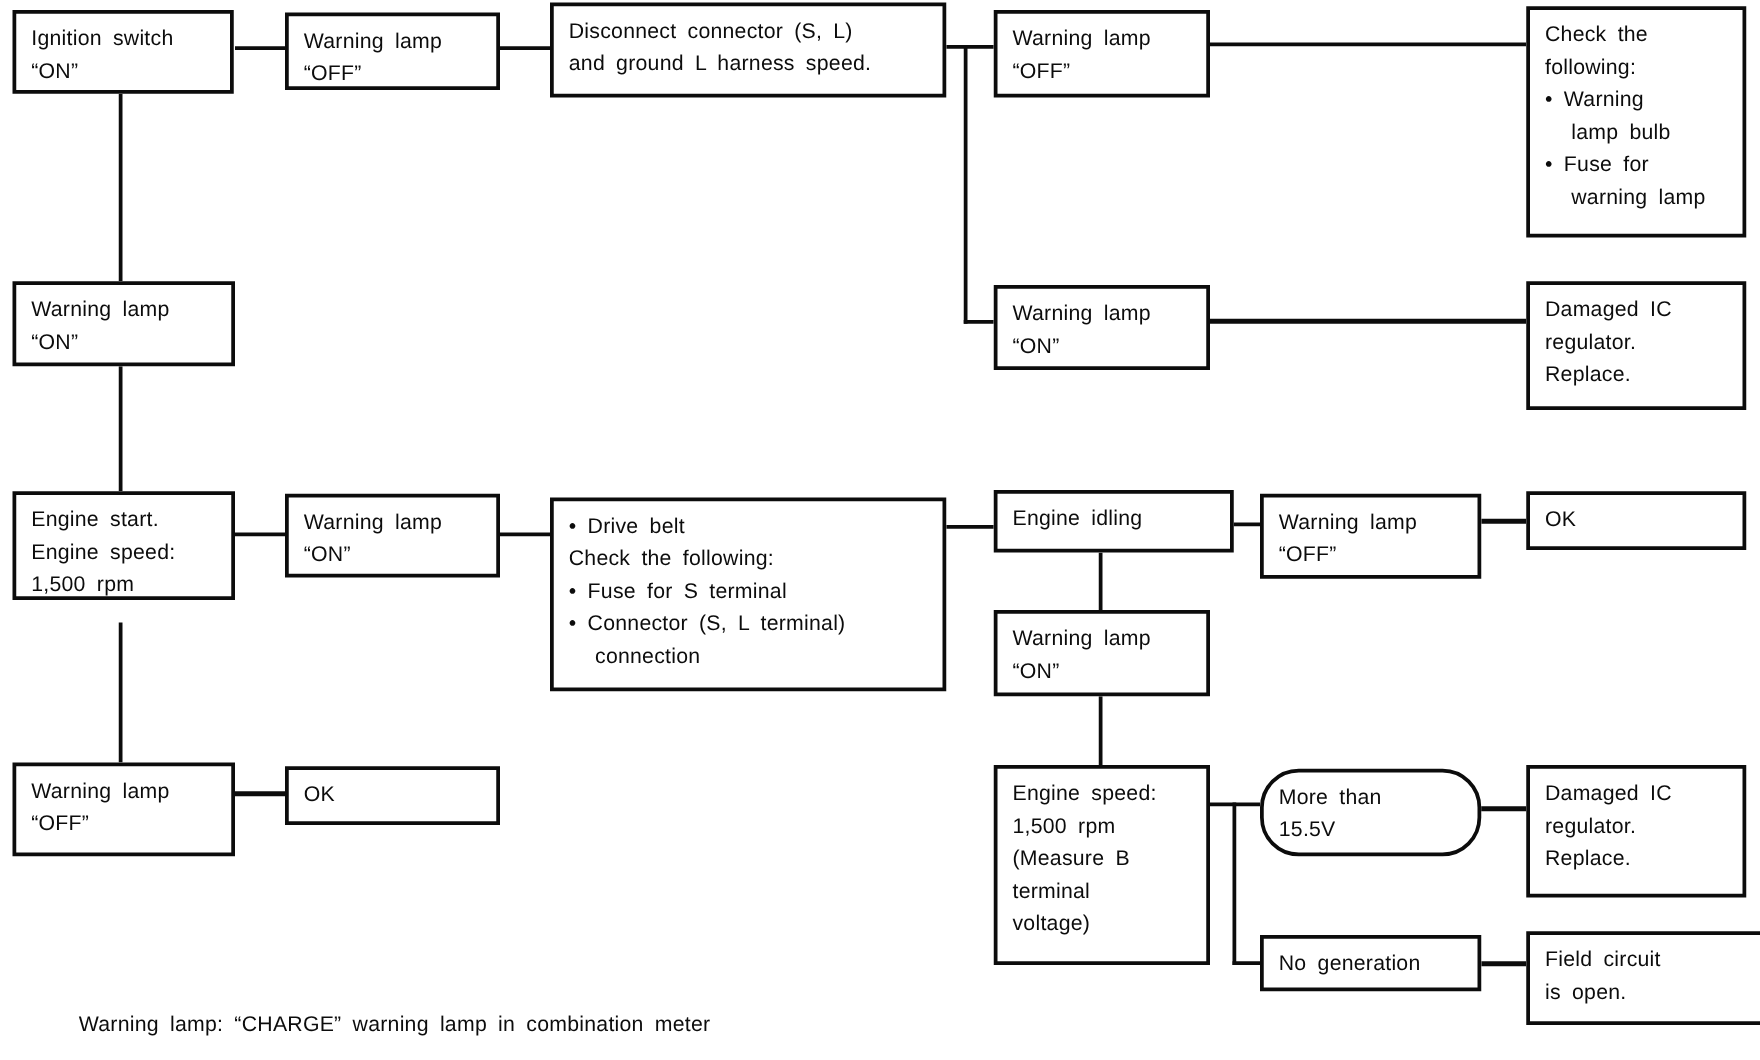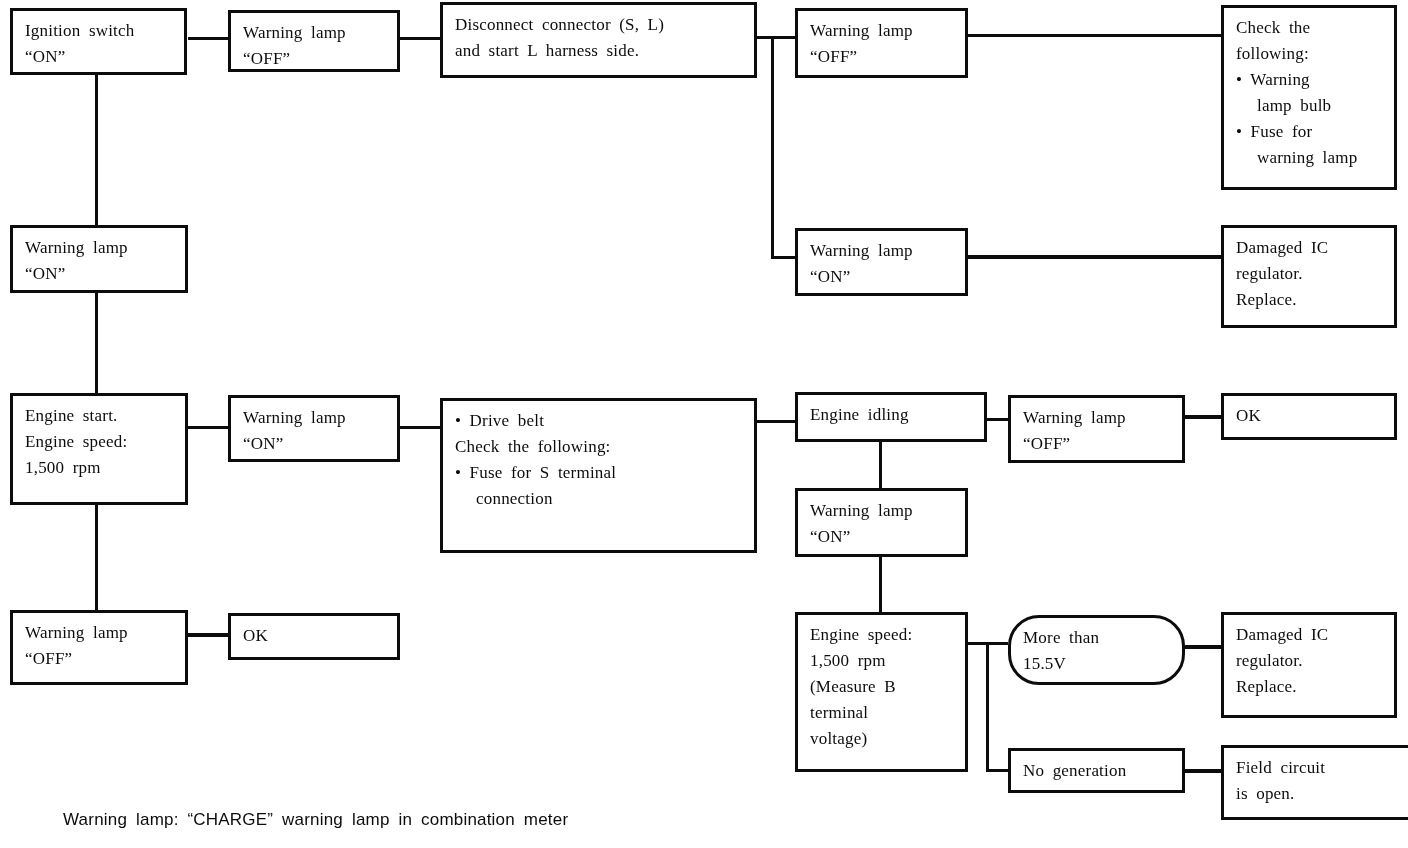--- a/index.html
+++ b/index.html
@@ -20,21 +20,20 @@
     position: absolute;
     box-sizing: border-box;
     border: 3px solid #0c0c0c;
     background: #ffffff;
     padding: 7px 10px 4px 12px;
     font-size: 17px;
     line-height: 26px;
     word-spacing: 4px;
     letter-spacing: 0.2px;
     white-space: nowrap;
-    font-family: Liberation Serif, serif;
   }
   .node .line { white-space: nowrap; }
   .node .line.ind { padding-left: 21px; }
   .edge {
     position: absolute;
     background: #0c0c0c;
   }
   .footnote {
     position: absolute;
     font-size: 17px;
@@ -75,21 +74,21 @@
     <div class="node" style="left: 10px; top: 8px; width: 177px; height: 67px;">
       <div class="line">Ignition switch</div>
       <div class="line">“ON”</div>
     </div>
     <div class="node" style="left: 228px; top: 10px; width: 172px; height: 62px;">
       <div class="line">Warning lamp</div>
       <div class="line">“OFF”</div>
     </div>
     <div class="node" style="left: 440px; top: 2px; width: 317px; height: 76px;">
       <div class="line">Disconnect connector (S, L)</div>
-      <div class="line">and start L harness side.</div>
+      <div class="line">and ground L harness speed.</div>
     </div>
     <div class="node" style="left: 795px; top: 8px; width: 173px; height: 70px;">
       <div class="line">Warning lamp</div>
       <div class="line">“OFF”</div>
     </div>
     <div class="node" style="left: 1221px; top: 5px; width: 176px; height: 185px;">
       <div class="line">Check the</div>
       <div class="line">following:</div>
       <div class="line">•  Warning</div>
       <div class="line ind">lamp bulb</div>
@@ -102,33 +101,34 @@
     </div>
     <div class="node" style="left: 795px; top: 228px; width: 173px; height: 68px;">
       <div class="line">Warning lamp</div>
       <div class="line">“ON”</div>
     </div>
     <div class="node" style="left: 1221px; top: 225px; width: 176px; height: 103px;">
       <div class="line">Damaged IC</div>
       <div class="line">regulator.</div>
       <div class="line">Replace.</div>
     </div>
-    <div class="node" style="left: 10px; top: 393px; width: 178px; height: 112px;">
+    <div class="node" style="left: 10px; top: 393px; width: 178px; height: 87px;">
       <div class="line">Engine start.</div>
       <div class="line">Engine speed:</div>
       <div class="line">1,500 rpm</div>
     </div>
     <div class="node" style="left: 228px; top: 395px; width: 172px; height: 67px;">
       <div class="line">Warning lamp</div>
       <div class="line">“ON”</div>
     </div>
     <div class="node" style="left: 440px; top: 398px; width: 317px; height: 155px;">
       <div class="line">•  Drive belt</div>
       <div class="line">Check the following:</div>
       <div class="line">•  Fuse for S terminal</div>
+      <div class="line">•  Connector (S, L terminal)</div>
       <div class="line ind">connection</div>
     </div>
     <div class="node" style="left: 795px; top: 392px; width: 192px; height: 50px;">
       <div class="line">Engine idling</div>
     </div>
     <div class="node" style="left: 1008px; top: 395px; width: 177px; height: 68px;">
       <div class="line">Warning lamp</div>
       <div class="line">“OFF”</div>
     </div>
     <div class="node" style="left: 1221px; top: 393px; width: 176px; height: 47px;">

